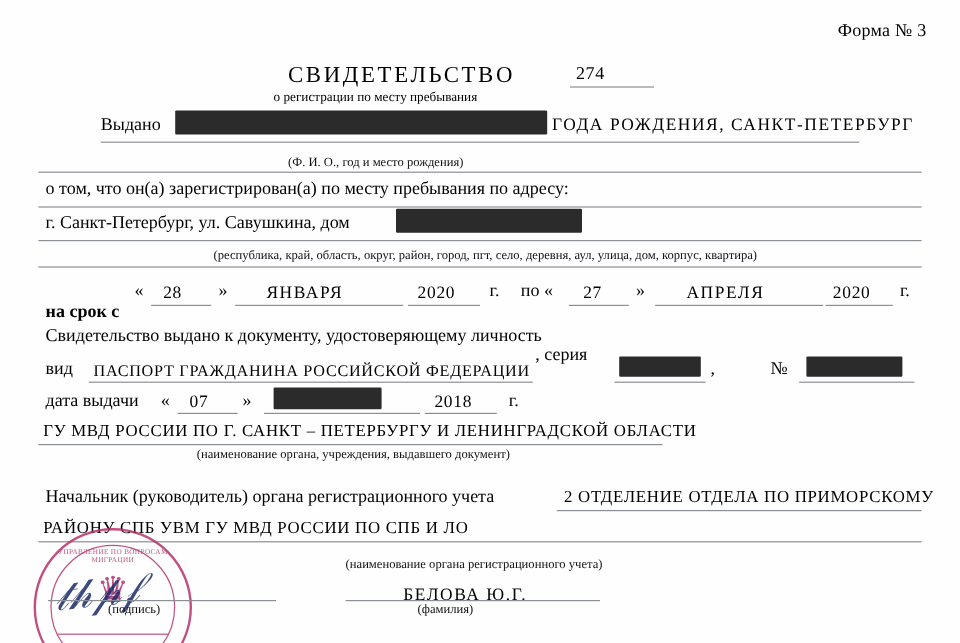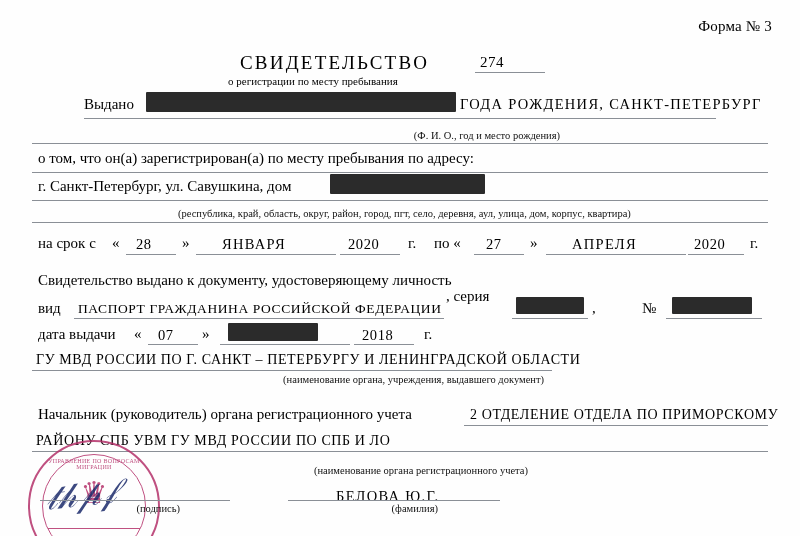--- a/index.html
+++ b/index.html
@@ -69,21 +69,21 @@
   }
 
   .txt {
     position: absolute;
     font-size: 15px;
     white-space: nowrap;
   }
   .caption {
     position: absolute;
     font-size: 10.5px;
-    text-align: right;
+    text-align: left;
     color: #111;
     white-space: nowrap;
   }
   .filled {
     position: absolute;
     font-size: 14.5px;
     white-space: nowrap;
     letter-spacing: 0.6px;
   }
   .spaced {
@@ -177,21 +177,21 @@
   <div class="txt" style="left:38px; top:150px;">о том, что он(а) зарегистрирован(а) по месту пребывания по адресу:</div>
   <div class="rule" style="left:32px; top:172px; width:736px;"></div>
 
   <div class="txt" style="left:38px; top:178px;">г. Санкт-Петербург, ул. Савушкина, дом</div>
   <div class="redact" style="left:330px; top:174px; width:155px; height:20px;"></div>
   <div class="rule" style="left:32px; top:200px; width:736px;"></div>
 
   <div class="caption" style="left:178px; top:208px; width:444px;">(республика, край, область, округ, район, город, пгт, село, деревня, аул, улица, дом, корпус, квартира)</div>
   <div class="rule" style="left:32px; top:222px; width:736px;"></div>
 
-  <div class="txt" style="left:38px; top:235px;">на срок с</div>
+  <div class="txt" style="left:38px; top:252px;font-weight:bold;">на срок с</div>
   <div class="txt" style="left:112px; top:235px;">«</div>
   <div class="filled" style="left:136px; top:236px;">28</div>
   <div class="rule" style="left:126px; top:254px; width:50px;"></div>
   <div class="txt" style="left:182px; top:235px;">»</div>
   <div class="filled spaced" style="left:222px; top:236px;">ЯНВАРЯ</div>
   <div class="rule" style="left:196px; top:254px; width:140px;"></div>
   <div class="filled" style="left:348px; top:236px;">2020</div>
   <div class="rule" style="left:340px; top:254px; width:60px;"></div>
   <div class="txt" style="left:408px; top:235px;">г.</div>
   <div class="txt" style="left:434px; top:235px;">по «</div>

